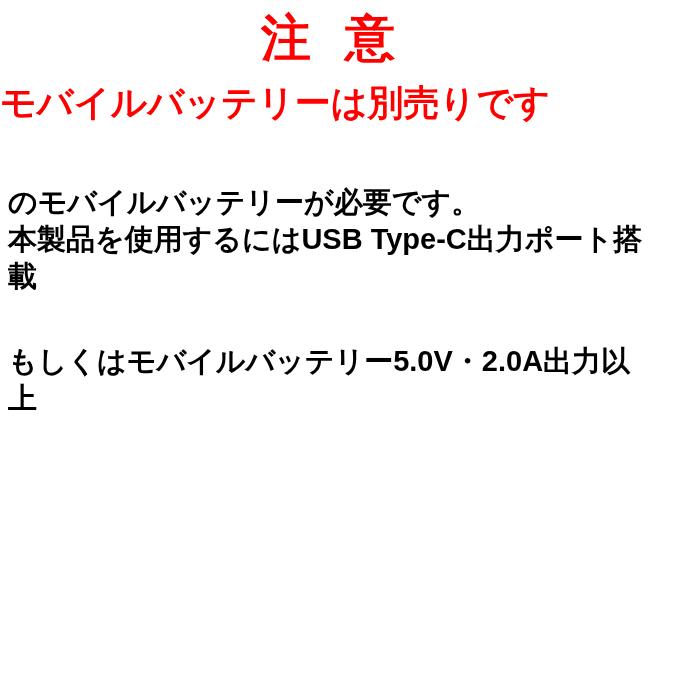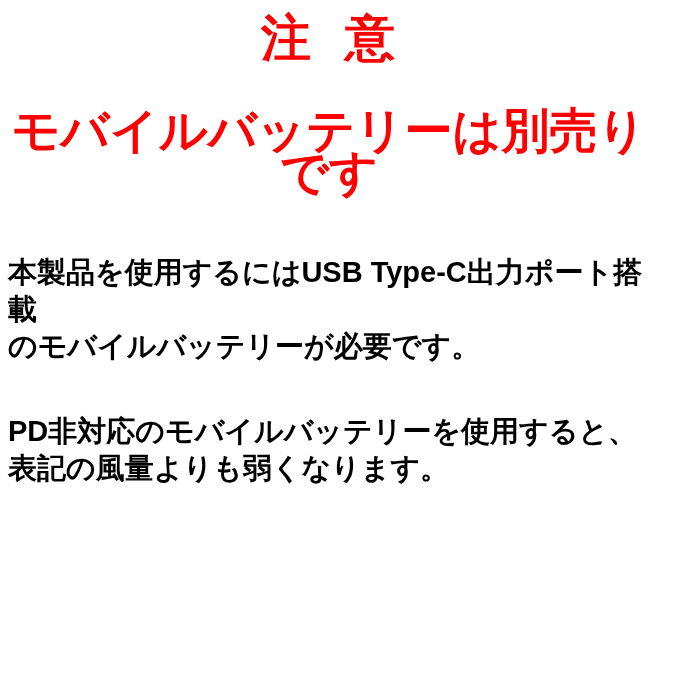--- a/index.html
+++ b/index.html
@@ -25,24 +25,23 @@
     padding-top: 10px;
     text-align: center;
     color: var(--accent-red);
     font-size: 50px;
     line-height: 56px;
     font-weight: bold;
     word-spacing: 16px;
     letter-spacing: 2px;
   }
   .subtitle {
-    margin-top: 44px;
-    text-align: center;
+    margin-top: 16px;
     color: var(--accent-red);
-    font-size: 48px;
+    font-size: 36px;
     line-height: 42px;
     font-weight: bold;
   }
   .body {
     margin-top: 60px;
     padding-left: 8px;
     padding-right: 4px;
     color: var(--body-text);
     font-size: 29px;
     line-height: 37px;
@@ -58,26 +57,23 @@
 
 <div class="page">
 
   <div class="title">注 意</div>
 
   <div class="subtitle">モバイルバッテリーは別売りです</div>
 
   <div class="body">
 
     <p>
+      <span class="line">のモバイルバッテリーが必要です。</span>
       <span class="line">本製品を使用するにはUSB Type-C出力ポート搭載</span>
-      <span class="line">のモバイルバッテリーが必要です。</span>
     </p>
 
     <p>
+      <span class="line">もしくはモバイルバッテリー5.0V・2.0A出力以上</span>
     </p>
 
-    <p>
-      <span class="line">PD非対応のモバイルバッテリーを使用すると、</span>
-      <span class="line">表記の風量よりも弱くなります。</span>
-    </p>
 
   </div>
 </div>
 
 </body></html>

